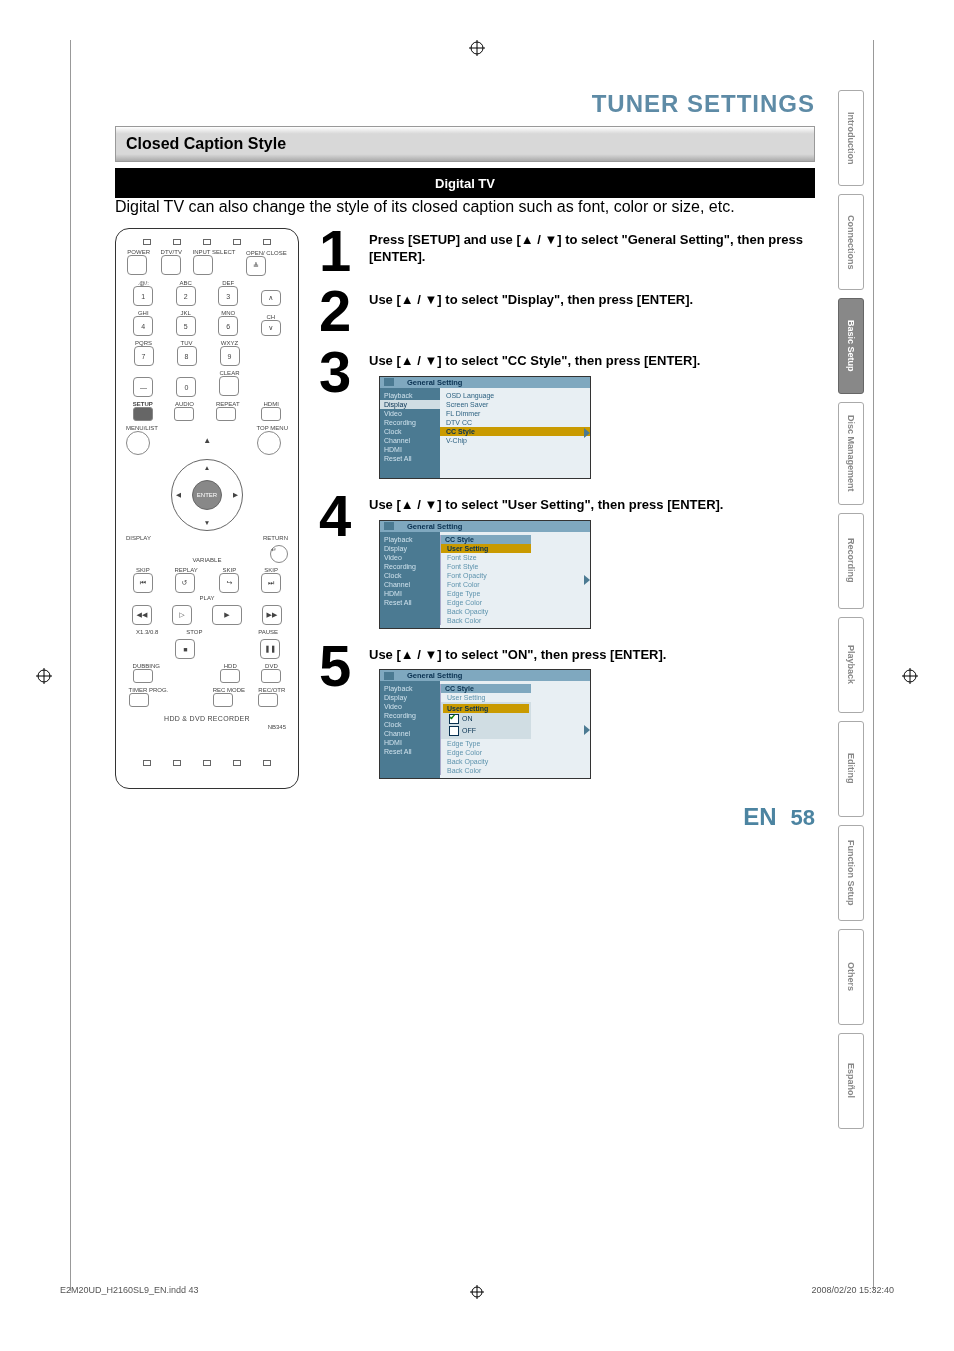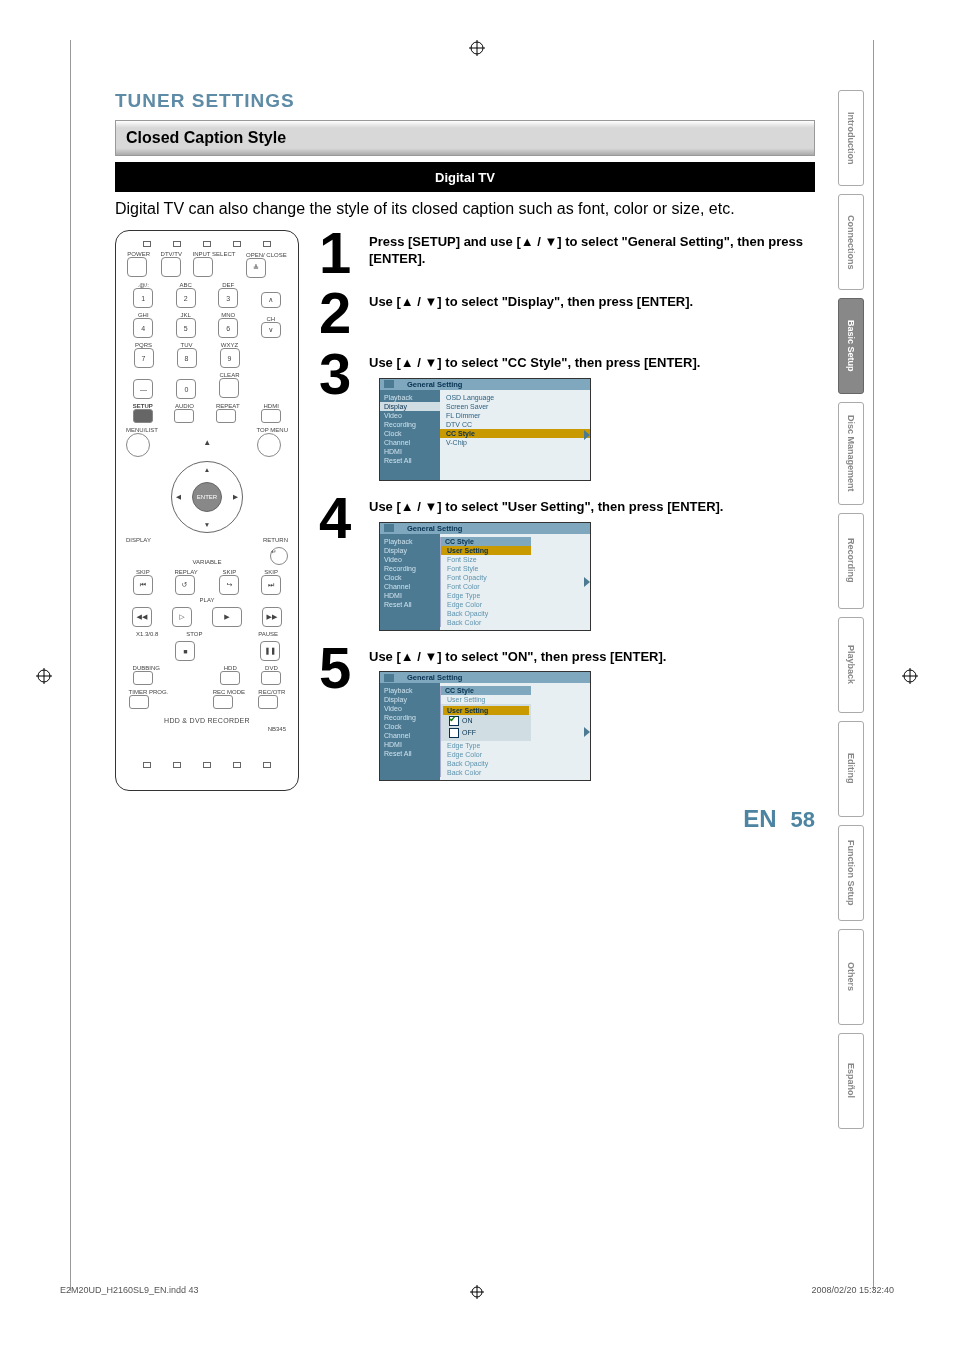--- a/index.html
+++ b/index.html
@@ -28,42 +28,42 @@
   .crop-mc-r { top: 50%; right: 36px; transform: translateY(-50%); }
 
   .content-area {
     position: absolute;
     top: 90px;
     left: 115px;
     width: 700px;
   }
 
   .title {
-    text-align: left;
-    font-size: 19px;
+    text-align: right;
+    font-size: 24px;
     font-weight: bold;
     color: #5e8ba6;
     letter-spacing: 1px;
     margin: 0 0 8px 0;
   }
 
   .section-bar {
     background: linear-gradient(#fff, #d8d8d8 20%, #d8d8d8 80%, #aaa);
     border: 1px solid #999;
     padding: 8px 10px;
     font-weight: bold;
     font-size: 16px;
     margin-bottom: 6px;
   }
 
   .black-bar {
     height: 30px;
     background: #000;
     position: relative;
-    margin-bottom: 8px;
+    margin-bottom: 0;
   }
   .black-bar .inner {
     position: absolute;
     left: 50%;
     top: 50%;
     transform: translate(-50%, -50%);
     background: #000;
     color: #fff;
     font-weight: bold;
     font-size: 13px;

